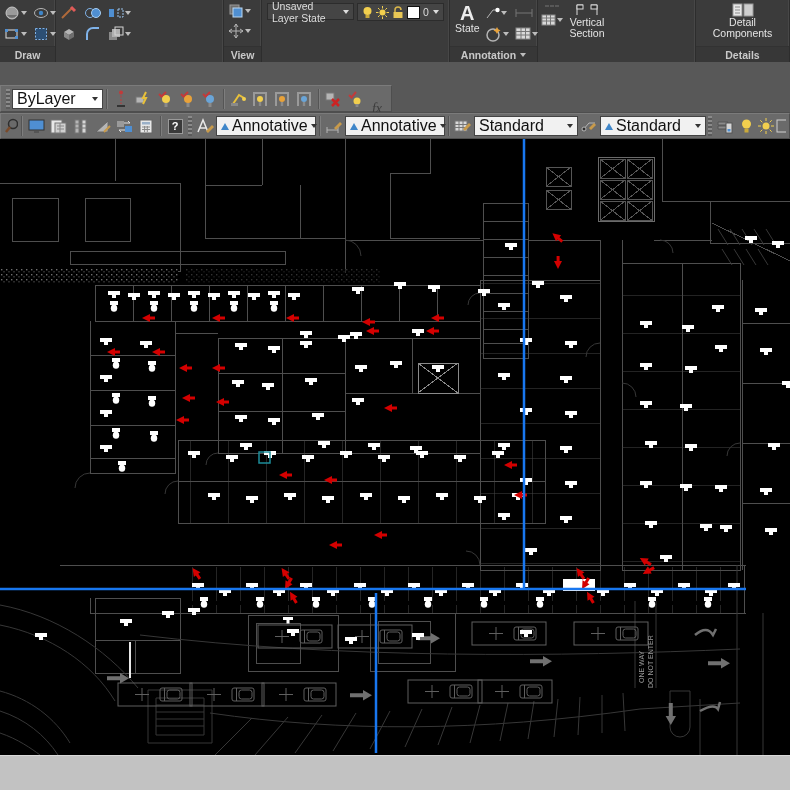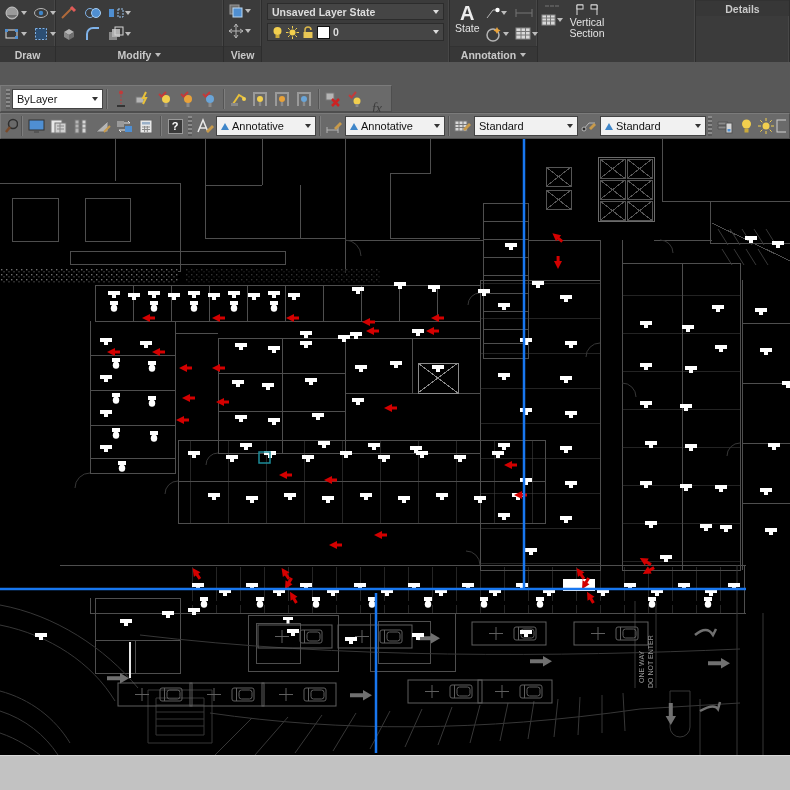--- a/index.html
+++ b/index.html
@@ -19,21 +19,21 @@
   .grayed{opacity:.45;}
 
   
   .gapband{height:23px;background:#585858;flex:none;}
 
   
   .tbrow{height:27px;background:#585858;display:flex;align-items:stretch;flex:none;}
   .tbar{background:#6a6a6a;display:flex;align-items:center;padding:0 3px;border:1px solid #7b7b7b;border-bottom-color:#4e4e4e;border-right-color:#4e4e4e;}
   .grip{width:4px;height:20px;margin:0 2px;background:repeating-linear-gradient(#8a8a8a 0 2px,#5a5a5a 2px 4px);flex:none;}
   .vsep{width:1px;height:20px;background:#555;box-shadow:1px 0 0 #7e7e7e;margin:0 3px;flex:none;}
-  .combo{height:20px;background:#f1f1f1;border:1px solid #434343;display:flex;align-items:center;font-size:11px;color:#111;padding-left:4px;gap:3px;}
+  .combo{height:20px;background:#f1f1f1;border:1px solid #434343;display:flex;align-items:center;font-size:16px;color:#111;padding-left:4px;gap:3px;}
   .combo .flex1{flex:1;}
   .ctri{width:0;height:0;border-left:3.5px solid transparent;border-right:3.5px solid transparent;border-top:4px solid #333;margin-right:4px;}
   .annmark{width:0;height:0;border-left:4px solid transparent;border-right:4px solid transparent;border-bottom:7px solid #3f86c9;flex:none;}
   .tbtn{width:22px;height:22px;display:flex;align-items:center;justify-content:center;flex:none;border-radius:2px;}
   .helpbox{width:15px;height:15px;background:#3a3a3a;color:#fff;font-weight:bold;font-size:11px;display:flex;align-items:center;justify-content:center;border:1px solid #9a9a9a;}
   .fx{font-family:"Liberation Serif",serif;font-style:italic;font-size:14px;color:#3c3c3c;margin-top:20px;}
 
   
   .canvas{height:616px;background:#000;flex:none;position:relative;}
   .canvas svg{display:block;}
@@ -124,24 +124,20 @@
           <span class="icbtn">
               <svg width="16" height="16">
                 <rect x="1" y="6" width="8" height="8" fill="#8a8a8a"></rect>
                 <rect x="4" y="3" width="8" height="8" fill="#b0b0b0"></rect>
                 <rect x="7" y="1" width="8" height="8" fill="none" stroke="#d6d6d6"></rect>
               </svg>
               <span class="tri"></span>
             </span>
         </div>
       </div>
-      <div class="panel-label">
-          <span>Modify</span>
-          <span class="tri"></span>
-        </div>
     </div>
 
     <div class="panel" style="width:38px">
       <div class="panel-body" style="flex-direction:column;">
         <span class="icbtn">
             <svg width="16" height="16">
               <rect x="2" y="2" width="9" height="9" fill="#6e6e6e" stroke="#9a9a9a"></rect>
               <rect x="5" y="5" width="9" height="9" fill="#4f8fd2" stroke="#bcd7f0"></rect>
             </svg>
             <span class="tri"></span>
@@ -152,21 +148,21 @@
             </svg>
             <span class="tri"></span>
           </span>
       </div>
       <div class="panel-label">
           <span>View</span>
         </div>
     </div>
 
     <div class="panel" style="width:188px">
-      <div class="panel-body" style="flex-direction:column;gap:3px;padding:3px 5px;font-weight:bold;">
+      <div class="panel-body" style="flex-direction:row;gap:3px;padding:3px 5px;">
         <div class="combo" style="width:100%;background:#454545;color:#ddd;border-color:#2c2c2c;height:17px;font-size:10.5px;">
           <span class="flex1">Unsaved Layer State</span>
           <span class="ctri" style="border-top-color:#ddd"></span>
         </div>
         <div class="combo" style="width:100%;background:#454545;color:#ddd;border-color:#2c2c2c;height:18px;font-size:10.5px;">
           <svg width="11" height="13">
               <circle cx="5.5" cy="5" r="4" fill="#f2cf4e"></circle>
               <rect x="3.5" y="9" width="4" height="3" fill="#caa93a"></rect>
             </svg>
           <svg width="13" height="13">
@@ -248,20 +244,30 @@
               <path d="M3,12 V2 h6 M23,12 V2 h-6" stroke="#dcdcdc" fill="none"></path>
               <rect x="3" y="2" width="6" height="4" fill="#2e2e2e" stroke="#dcdcdc"></rect>
               <rect x="17" y="2" width="6" height="4" fill="#2e2e2e" stroke="#dcdcdc"></rect>
             </svg>
           <span>Vertical Section</span>
         </div>
       </div>
     </div>
 
     <div class="panel" style="flex:1">
+      <div class="panel-body" style="justify-content:center;">
+        <div class="bigbtn" style="width:78px">
+          <svg width="22" height="14">
+              <rect x="1" y="1" width="9" height="12" fill="#e8e8e8" stroke="#999"></rect>
+              <rect x="12" y="1" width="9" height="12" fill="#cfcfcf" stroke="#999"></rect>
+              <path d="M3,4 h5 M3,7 h5 M3,10 h5" stroke="#8a8a8a"></path>
+            </svg>
+          <span>Detail Components</span>
+        </div>
+      </div>
       <div class="panel-label">
           <span>Details</span>
         </div>
     </div>
   </div>
 
   <div class="gapband"></div>
 
   <div class="tbrow">
     <div class="tbar" style="width:392px">

